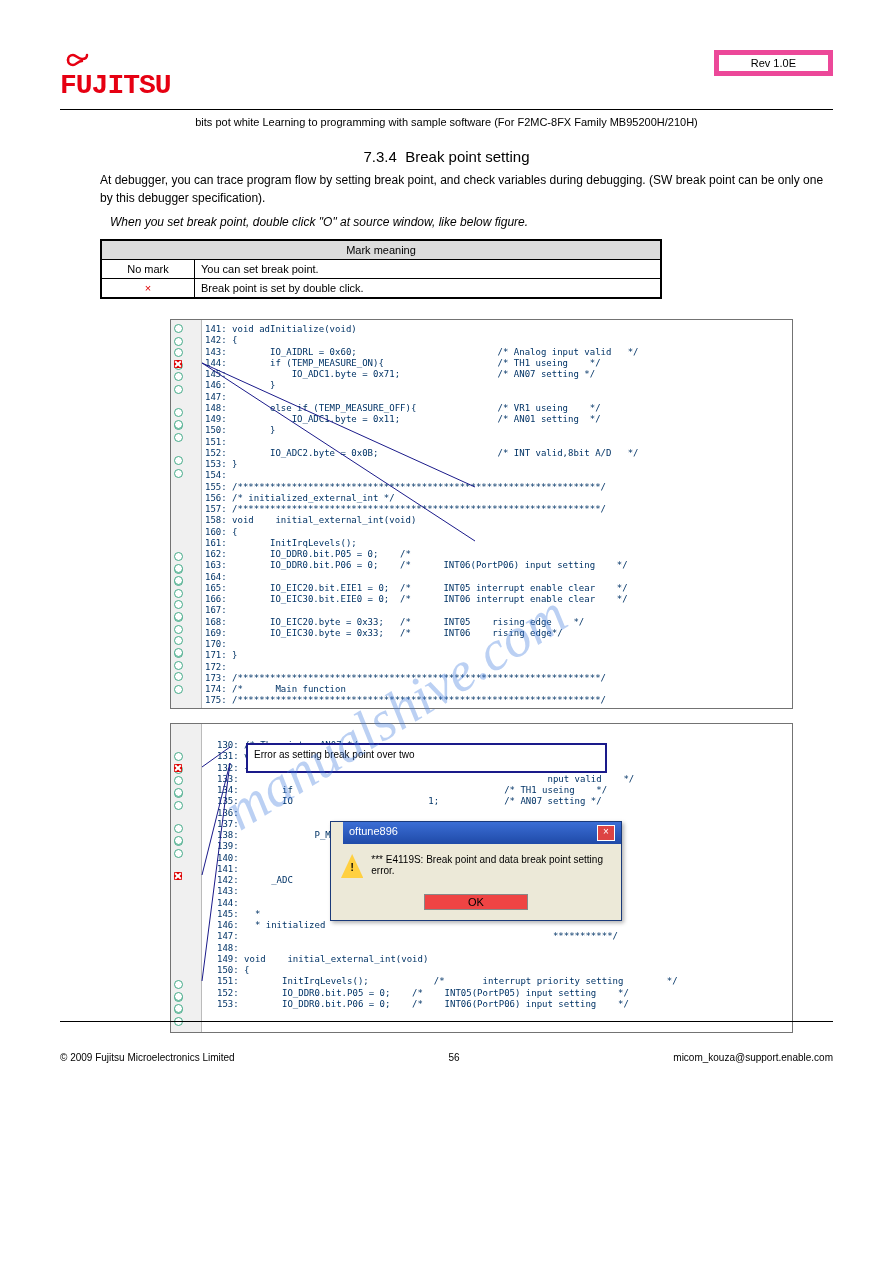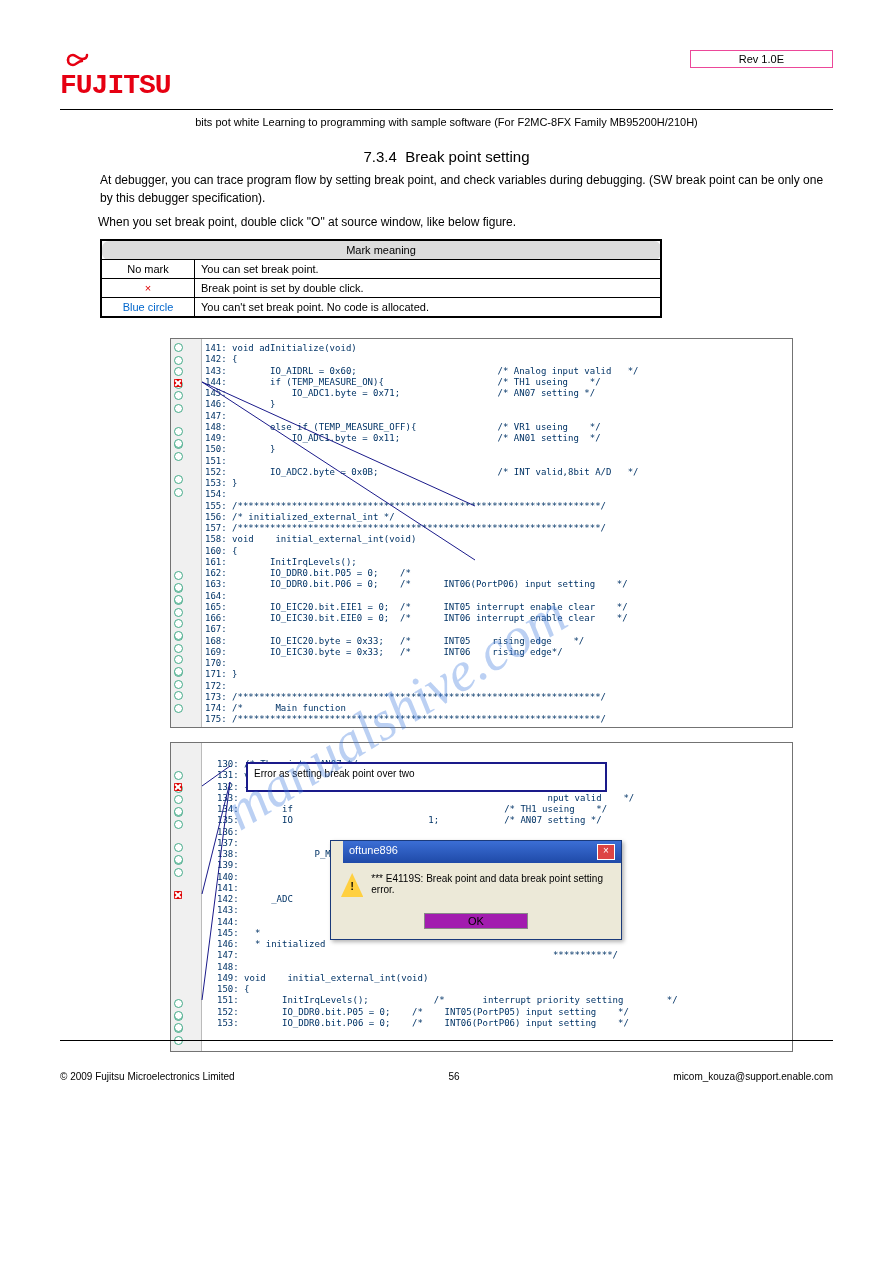--- a/index.html
+++ b/index.html
@@ -29,22 +29,22 @@
     font-weight: bold;
     font-size: 28px;
     color: #e60012;
     letter-spacing: -1px;
   }
   .logo-infinity {
     display: inline-block;
     vertical-align: middle;
   }
   .rev-box {
-    border: 1px solid #ec4899;
-    padding: 2px 48px;
+    border: 5px solid #ec4899;
+    padding: 2px 32px;
     font-size: 11px;
   }
   .hr1 {
     border: 0;
     border-top: 1px solid #000;
     margin: 0;
   }
   .title-line {
     text-align: center;
     font-size: 11px;
@@ -55,41 +55,41 @@
     margin-top: 20px;
     text-align: center;
   }
   .body-text {
     font-size: 12px;
     margin-left: 40px;
     margin-top: 6px;
     line-height: 1.5;
   }
   .indent-more {
-    margin-left: 38px;
+    margin-left: 50px;
+    font-style: italic;
   }
   .tbl-wrap {
     margin-left: 40px;
     margin-top: 8px;
     border: 1px solid #000;
     width: 560px;
   }
   .tbl-wrap table {
     border-collapse: collapse;
     width: 100%;
     font-size: 11px;
   }
   .tbl-wrap td {
     border: 1px solid #000;
     padding: 3px 6px;
   }
   .tbl-wrap .hdr {
     background: #ddd;
     text-align: center;
-    border-radius: 7px;
   }
   .screenshot {
     margin: 20px 40px 10px 110px;
     position: relative;
   }
   .code-view {
     border: 1px solid #737373;
     background: #fff;
     font-family: "Courier New", monospace;
     font-size: 9px;
@@ -181,21 +181,21 @@
     font-weight: bold;
     color: #000;
   }
   .dlg-btn {
     display: block;
     margin: 6px auto 10px;
     width: 70px;
     font-size: 11px;
     text-align: center;
     border: 1px solid #888;
-    background: #a21caf;
+    background: #ef4444;
     padding: 1px 16px;
   }
   .watermark {
     position: absolute;
     font-size: 56px;
     color: rgba(60,120,220,0.35);
     font-style: italic;
     transform: rotate(-32deg);
     pointer-events: none;
     z-index: 20;
@@ -240,24 +240,20 @@
           <tr>
             <td class="hdr" colspan="2">Mark meaning</td>
           </tr>
       <tr>
             <td style="width:80px;text-align:center">No mark</td>
             <td>You can set break point.</td>
           </tr>
       <tr>
             <td style="text-align:center;color:#d00">×</td>
             <td>Break point is set by double click.</td>
-          </tr>
-      <tr>
-            <td style="text-align:center;color:#06c">Blue circle</td>
-            <td>You can't set break point. No code is allocated.</td>
           </tr>
     </tbody>
       </table>
   </div>
 
   <div class="screenshot">
     <div class="code-view" style="height:380px">
       <div class="gutter">
         <span class="gmark" style="top:4px"><span class="circle"></span><span class="circle"></span></span>
         <span class="gmark" style="top:28px"><span class="circle"></span><span class="circle"></span></span>

